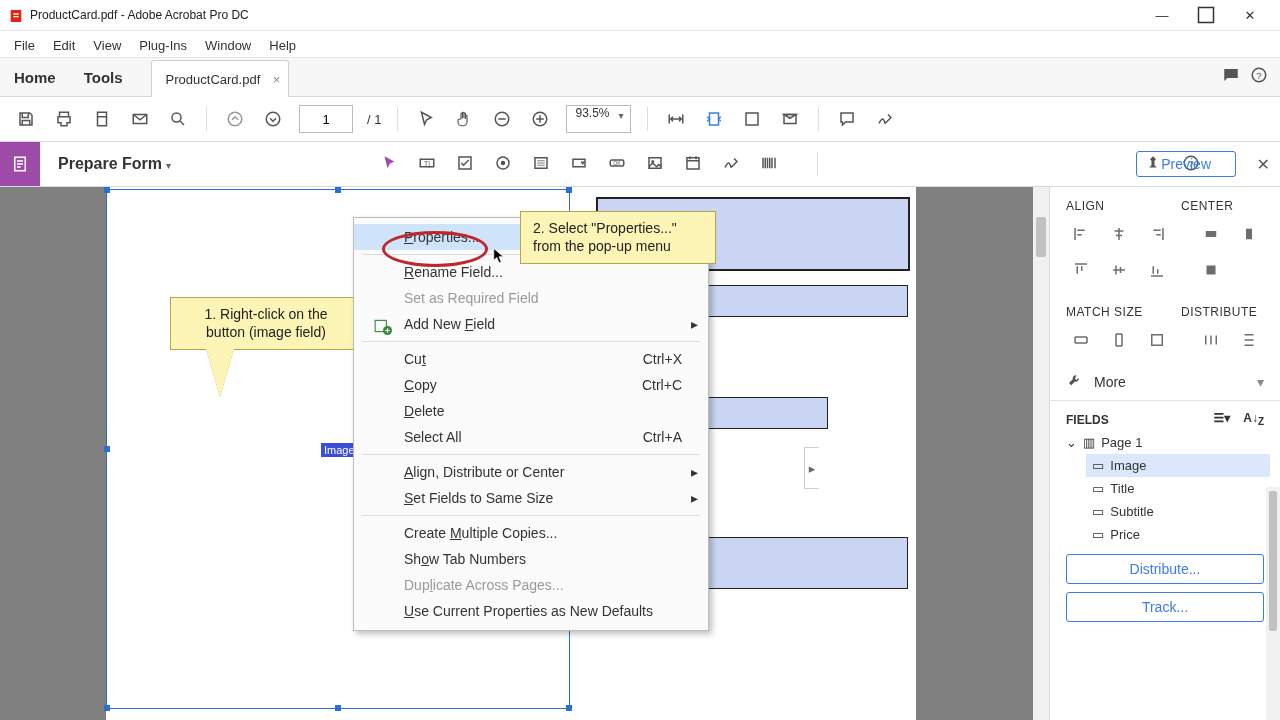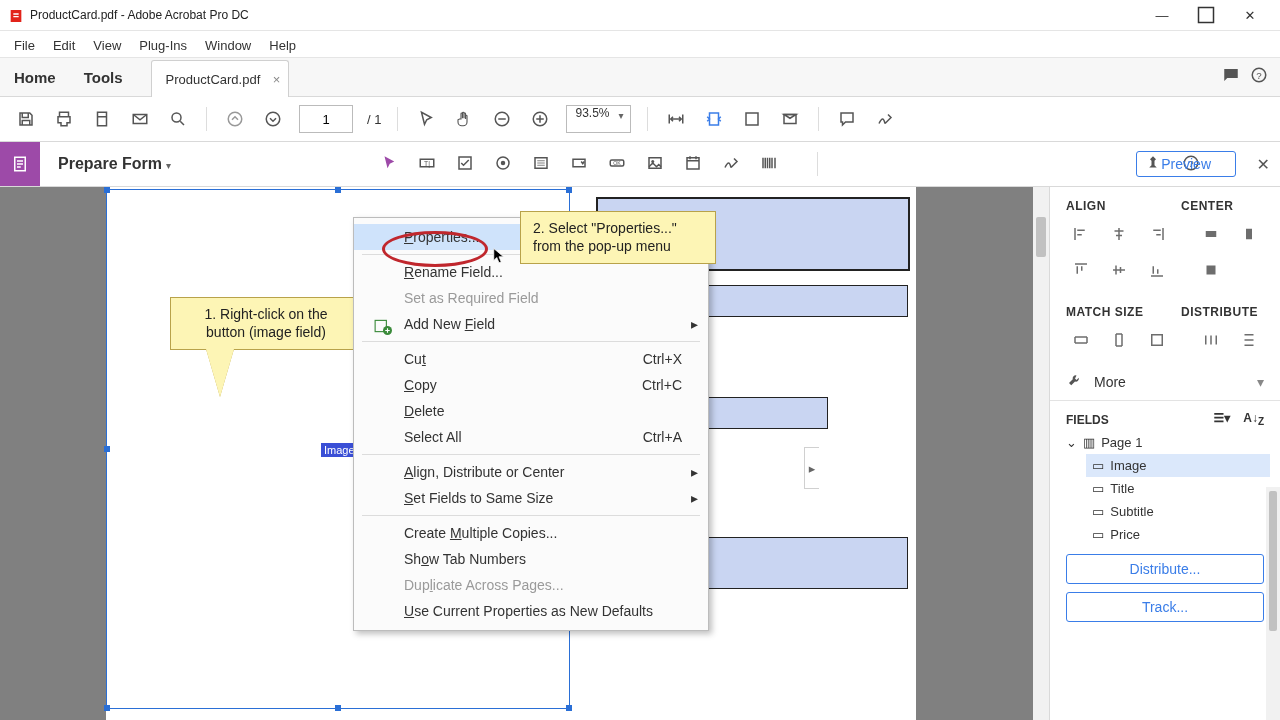--- a/index.html
+++ b/index.html
@@ -51,21 +51,21 @@
   .ctxmenu{position:absolute;left:353px;top:30px;width:354px;background:#fbfbfb;border:1px solid #bcbcbc;box-shadow:3px 3px 6px rgba(0,0,0,0.25);padding:6px 0;font-size:14px}
   .ctxmenu .row{padding:5px 26px 5px 50px;display:flex;justify-content:space-between;position:relative;cursor:default}
   .ctxmenu .row.sel{background:#cfe3fb}
   .ctxmenu .row.disabled{color:#9a9a9a}
   .ctxmenu .row .sub{position:absolute;right:10px}
   .ctxmenu hr{border:none;border-top:1px solid #dcdcdc;margin:4px 8px}
   .ctxmenu .rowicon{position:absolute;left:20px;top:6px;width:16px;height:16px}
   .ellipse{position:absolute;left:382px;top:44px;width:100px;height:30px;border:3px solid #c0272d;border-radius:50%/50%;pointer-events:none}
   .cursor{position:absolute;left:490px;top:60px;pointer-events:none}
   
-  .side h4{margin:12px 0 8px 16px;font-size:12px;font-weight:700;letter-spacing:0.5px;color:#333}
+  .side h4{margin:12px 0 8px 16px;font-size:12px;font-weight:400;letter-spacing:0.5px;color:#333}
   .side .row{display:flex;gap:8px;margin:0 16px 10px}
   .side .ibtn{width:28px;height:24px;border:1px solid transparent;display:flex;align-items:center;justify-content:center;color:#6d6d6d}
   .side .more{margin:8px 16px;display:flex;align-items:center;gap:10px;color:#333;font-size:14px}
   .side .fieldshdr{border-top:1px solid #e3e3e3;padding:10px 16px 4px;display:flex;align-items:flex-end;justify-content:space-between;font-size:12px;font-weight:600}
   .side .tree{margin:0 10px;font-size:13px}
   .side .tree .node{padding:4px 6px;display:flex;align-items:center;gap:6px}
   .side .tree .leaf{margin-left:26px}
   .side .tree .node.sel{background:#dbe8fb}
   .side .btn{margin:8px 16px 0;border:1px solid #3a7de8;color:#3a7de8;text-align:center;padding:6px 0;border-radius:3px;font-size:14px}
   .side .scroll{position:absolute;right:0;top:300px;width:14px;height:280px;background:#f1f1f1}

